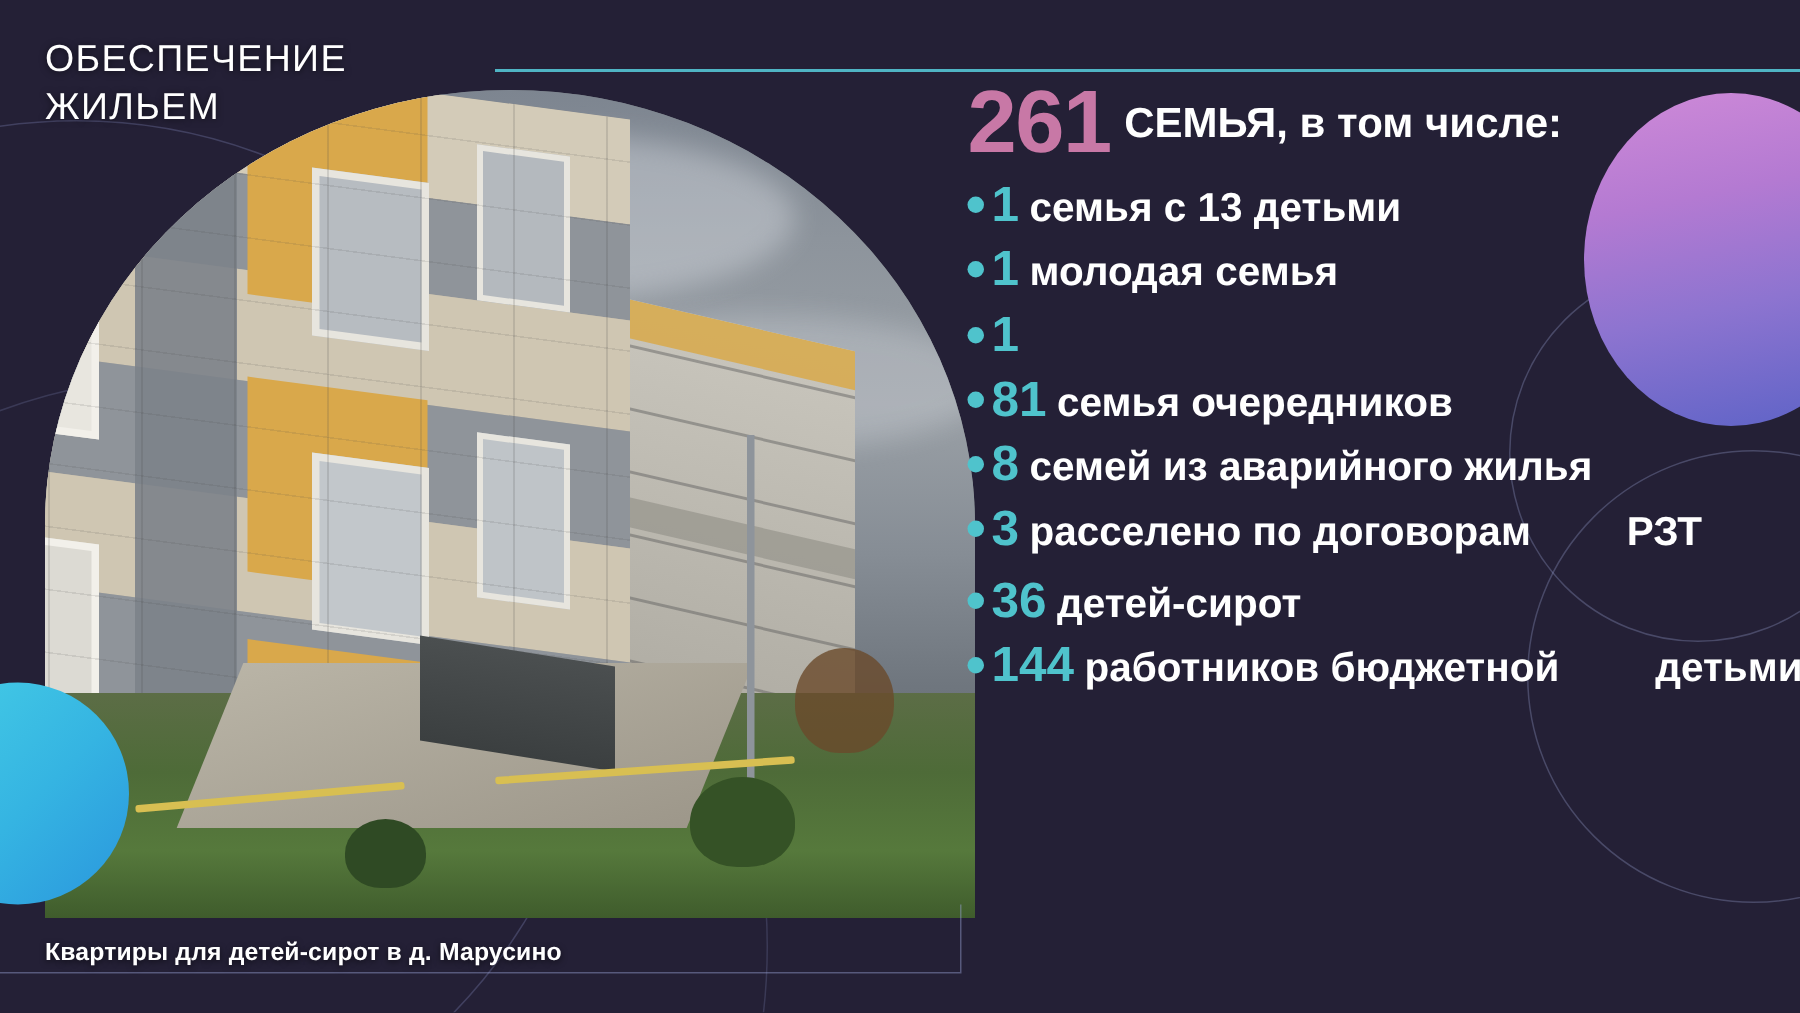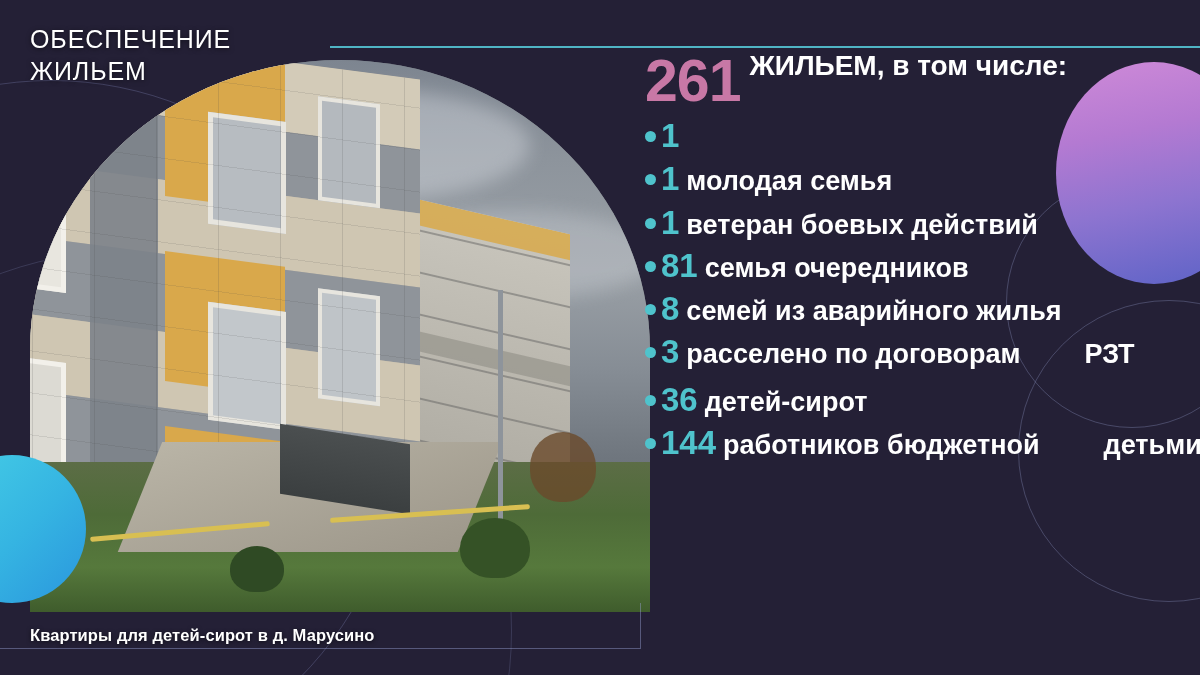--- a/index.html
+++ b/index.html
@@ -121,21 +121,21 @@
     color:#fff;font-size:16.5px;font-weight:bold;letter-spacing:.1px;z-index:10;
     text-shadow:0 1px 4px rgba(0,0,0,.6);
     margin-top:12px;
   }
 
   
   .panel{
     position:absolute;left:645px;top:52px;width:548px;z-index:6;
   }
   .headline{
-    display:flex;align-items:flex-start;gap:9px;margin:0 0 6px 0;white-space:nowrap;
+    display:flex;align-items:center;gap:9px;margin:0 0 6px 0;white-space:nowrap;
   }
   .headline .big{
     color:#c878a6;font-size:59px;font-weight:bold;line-height:1;letter-spacing:-1px;
   }
   .headline .label{
     color:#ffffff;font-size:28px;font-weight:bold;line-height:1;
   }
 
   ul.items{list-style:none;margin:4px 0 0 0;padding:0;}
   ul.items li{
@@ -238,41 +238,41 @@
     <div>ЖИЛЬЕМ</div>
   </div>
   <div class="rule"></div>
 
   <div class="caption-box"></div>
   <div class="caption">Квартиры для детей-сирот в д. Марусино</div>
 
   <div class="panel">
     <div class="headline">
       <span class="big">261</span>
-      <span class="label">ЖИЛЬЕМ, в том числе:</span>
+      <span class="label">СЕМЬЯ, в том числе:</span>
     </div>
     <ul class="items" id="items-list">
         <li class="wrap-li">
           <div class="row">
             <span class="dot"></span>
             <span class="num">1</span>
+            <span class="txt">семья с 13 детьми</span>
           </div>
         </li>
         <li class="wrap-li">
           <div class="row">
             <span class="dot"></span>
             <span class="num">1</span>
             <span class="txt">молодая семья</span>
           </div>
         </li>
         <li class="wrap-li">
           <div class="row">
             <span class="dot"></span>
             <span class="num">1</span>
-            <span class="txt">ветеран боевых действий</span>
           </div>
         </li>
         <li class="wrap-li">
           <div class="row">
             <span class="dot"></span>
             <span class="num">81</span>
             <span class="txt">семья очередников</span>
           </div>
         </li>
         <li class="wrap-li">

